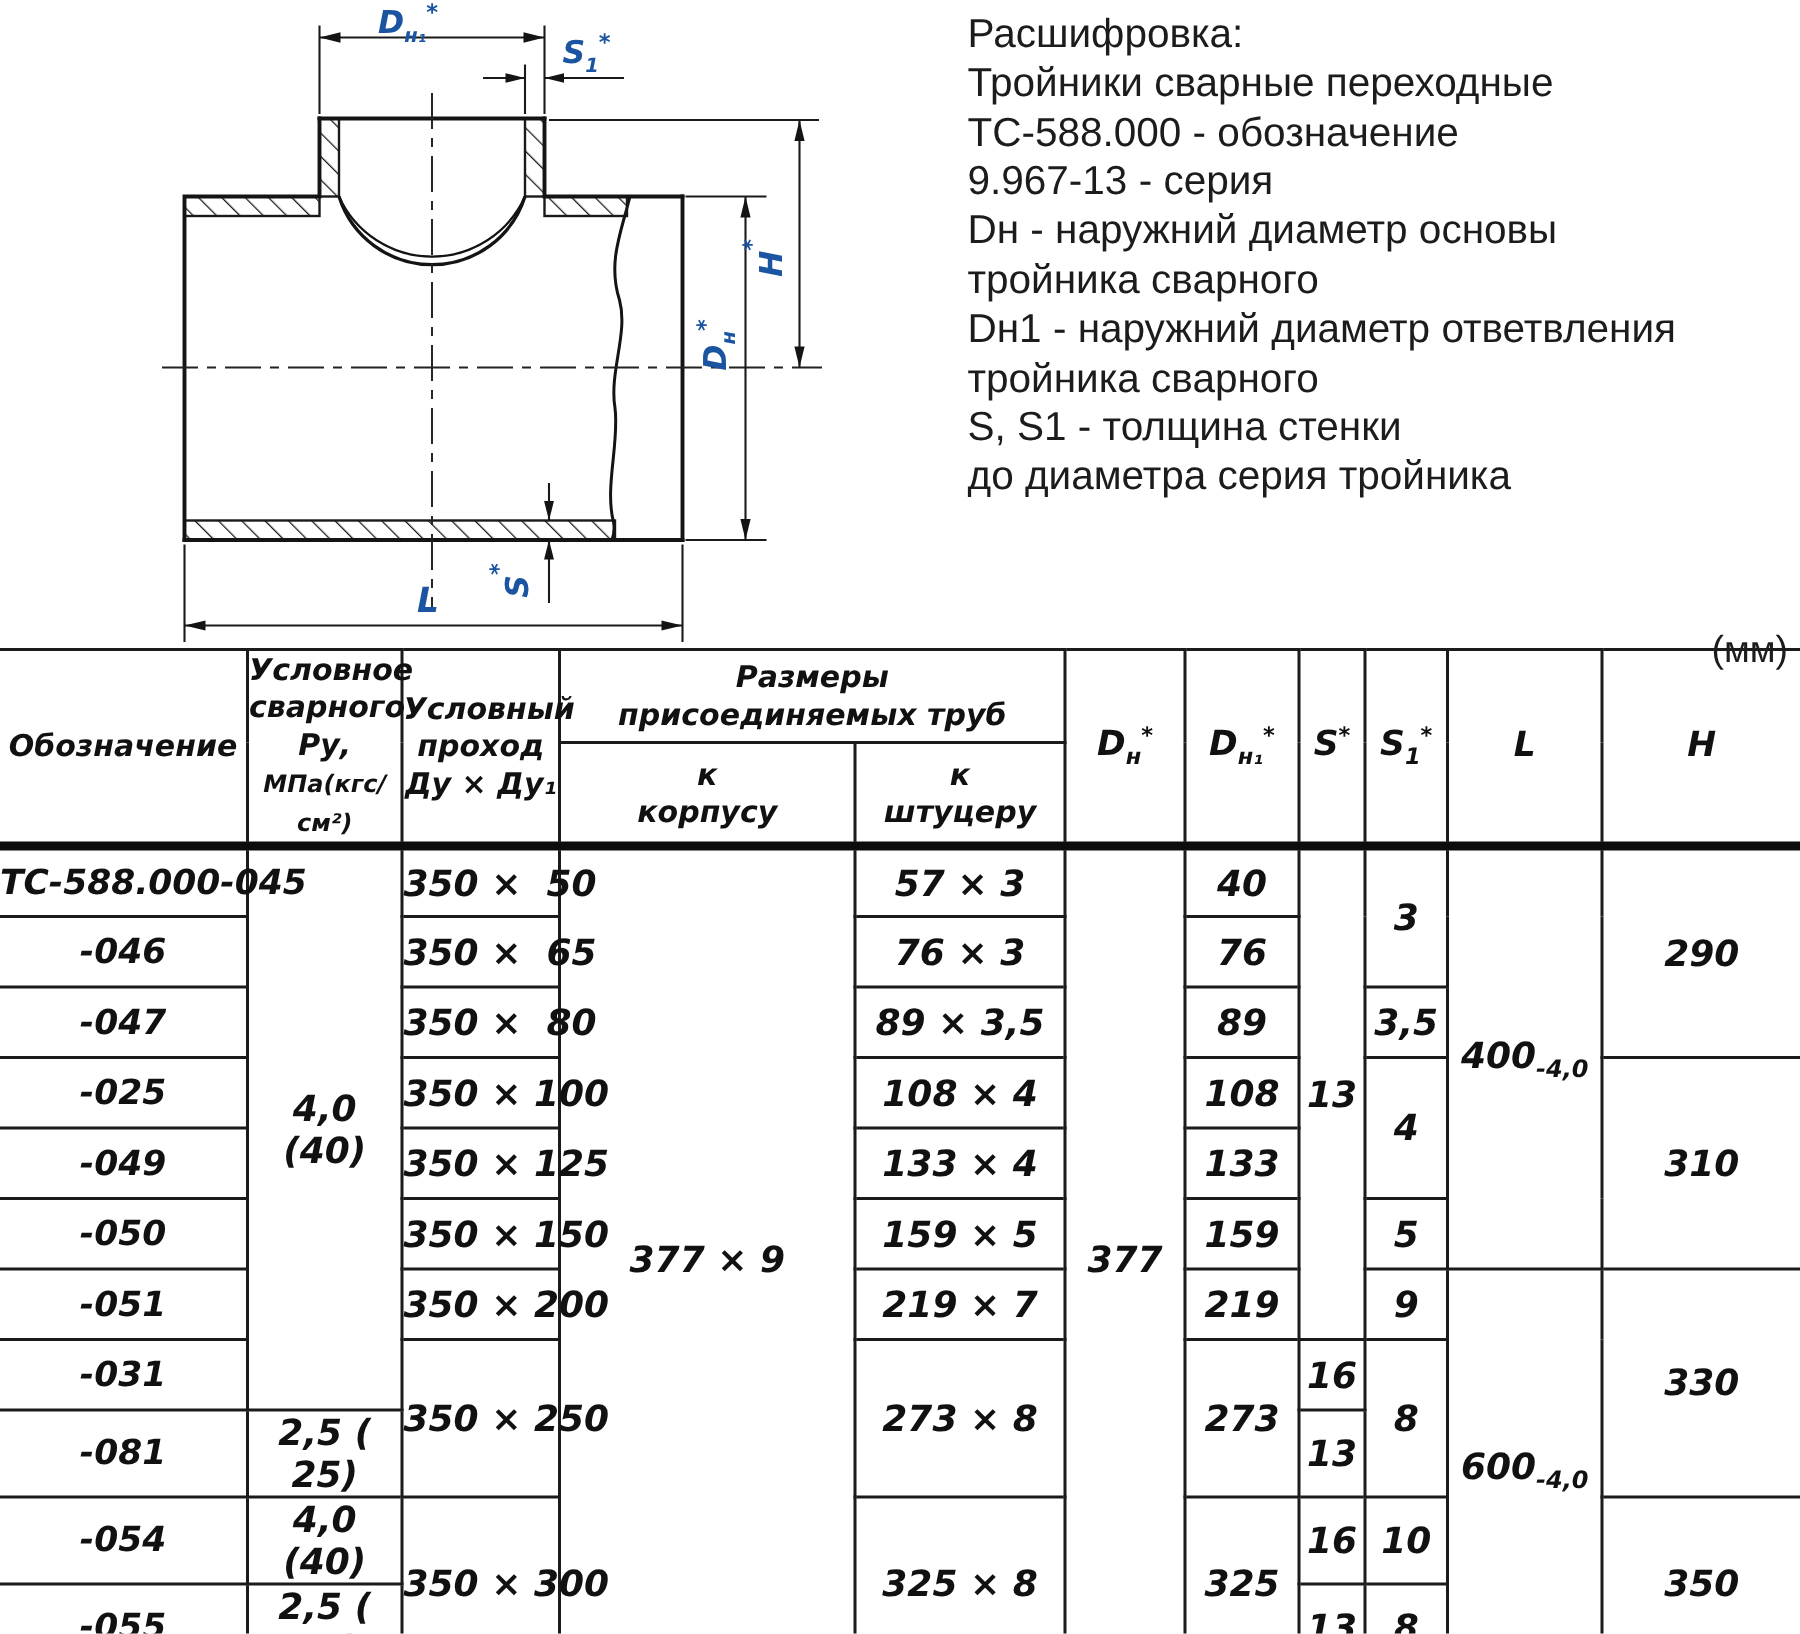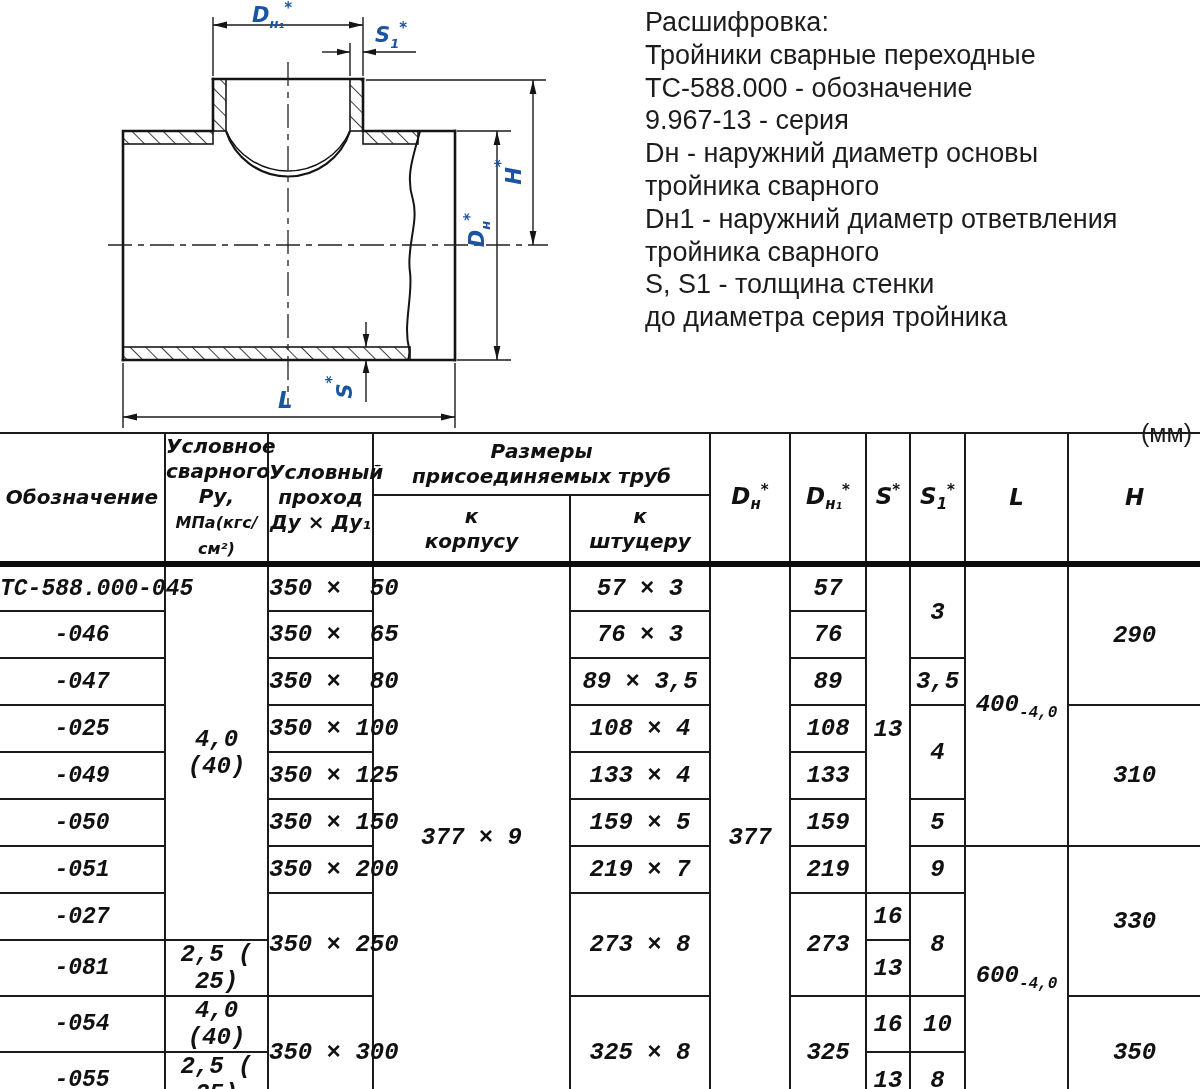--- a/index.html
+++ b/index.html
@@ -36,21 +36,21 @@
   tbody tr:last-child td{border-bottom:none;}
   thead th{white-space:pre-line;font-size:20px;line-height:25px;font-weight:bold;}
   .hdr-unit{font-size:16px;font-weight:bold;}
   .hdr-sym{font-size:23px;margin-top:36px;}
   .hdr-sym sub{font-size:15px;}
   .hdr-sym sup{font-size:15px;}
   tbody td{font-size:24px;}
   td.cell-desig{text-align:right;padding-right:12px;font-size:23px;white-space:pre;}
   td.cell-bore{text-align:right;padding-right:18px;white-space:pre;}
   td.cell-l sub{font-size:16px;}
-  tbody tr{height:47px;font-family:Liberation Mono, monospace;}
+  tbody tr{height:47px;}
   thead tr.hr1{height:56px;}
   thead tr.hr2{height:62px;}
 </style>
 </head>
 <body>
 
 <svg id="drawing" width="640" height="432" viewBox="0 0 640 432" xmlns="http://www.w3.org/2000/svg">
   <defs>
     <pattern id="hatch" width="11" height="11" patternUnits="userSpaceOnUse" patternTransform="rotate(-45)">
       <line x1="0" y1="0" x2="0" y2="11" stroke="#1a1a1a" stroke-width="1.7"></line>
@@ -190,21 +190,21 @@
     </tr>
   </thead>
   <tbody>
     <tr>
       <td class="cell-desig nb-l">ТС-588.000-045</td>
       <td rowspan="8">4,0 (40)</td>
       <td class="cell-bore">350 ×  50</td>
       <td rowspan="11">377 × 9</td>
       <td>57 × 3</td>
       <td rowspan="11">377</td>
-      <td>57</td>
+      <td>40</td>
       <td rowspan="7">13</td>
       <td rowspan="2">3</td>
       <td rowspan="6" class="cell-l"><span>400</span><sub>-4,0</sub></td>
       <td rowspan="3" class="nb-r">290</td>
     </tr>
     <tr>
       <td class="cell-desig nb-l">-046</td>
       <td class="cell-bore">350 ×  65</td>
       <td>76 × 3</td>
       <td>76</td>
@@ -240,21 +240,21 @@
     <tr>
       <td class="cell-desig nb-l">-051</td>
       <td class="cell-bore">350 × 200</td>
       <td>219 × 7</td>
       <td>219</td>
       <td>9</td>
       <td rowspan="5" class="cell-l"><span>600</span><sub>-4,0</sub></td>
       <td rowspan="3" class="nb-r">330</td>
     </tr>
     <tr>
-      <td class="cell-desig nb-l">-027</td>
+      <td class="cell-desig nb-l">-031</td>
       <td rowspan="2" class="cell-bore">350 × 250</td>
       <td rowspan="2">273 × 8</td>
       <td rowspan="2">273</td>
       <td>16</td>
       <td rowspan="2">8</td>
     </tr>
     <tr>
       <td class="cell-desig nb-l">-081</td>
       <td>2,5 ( 25)</td>
       <td>13</td>

